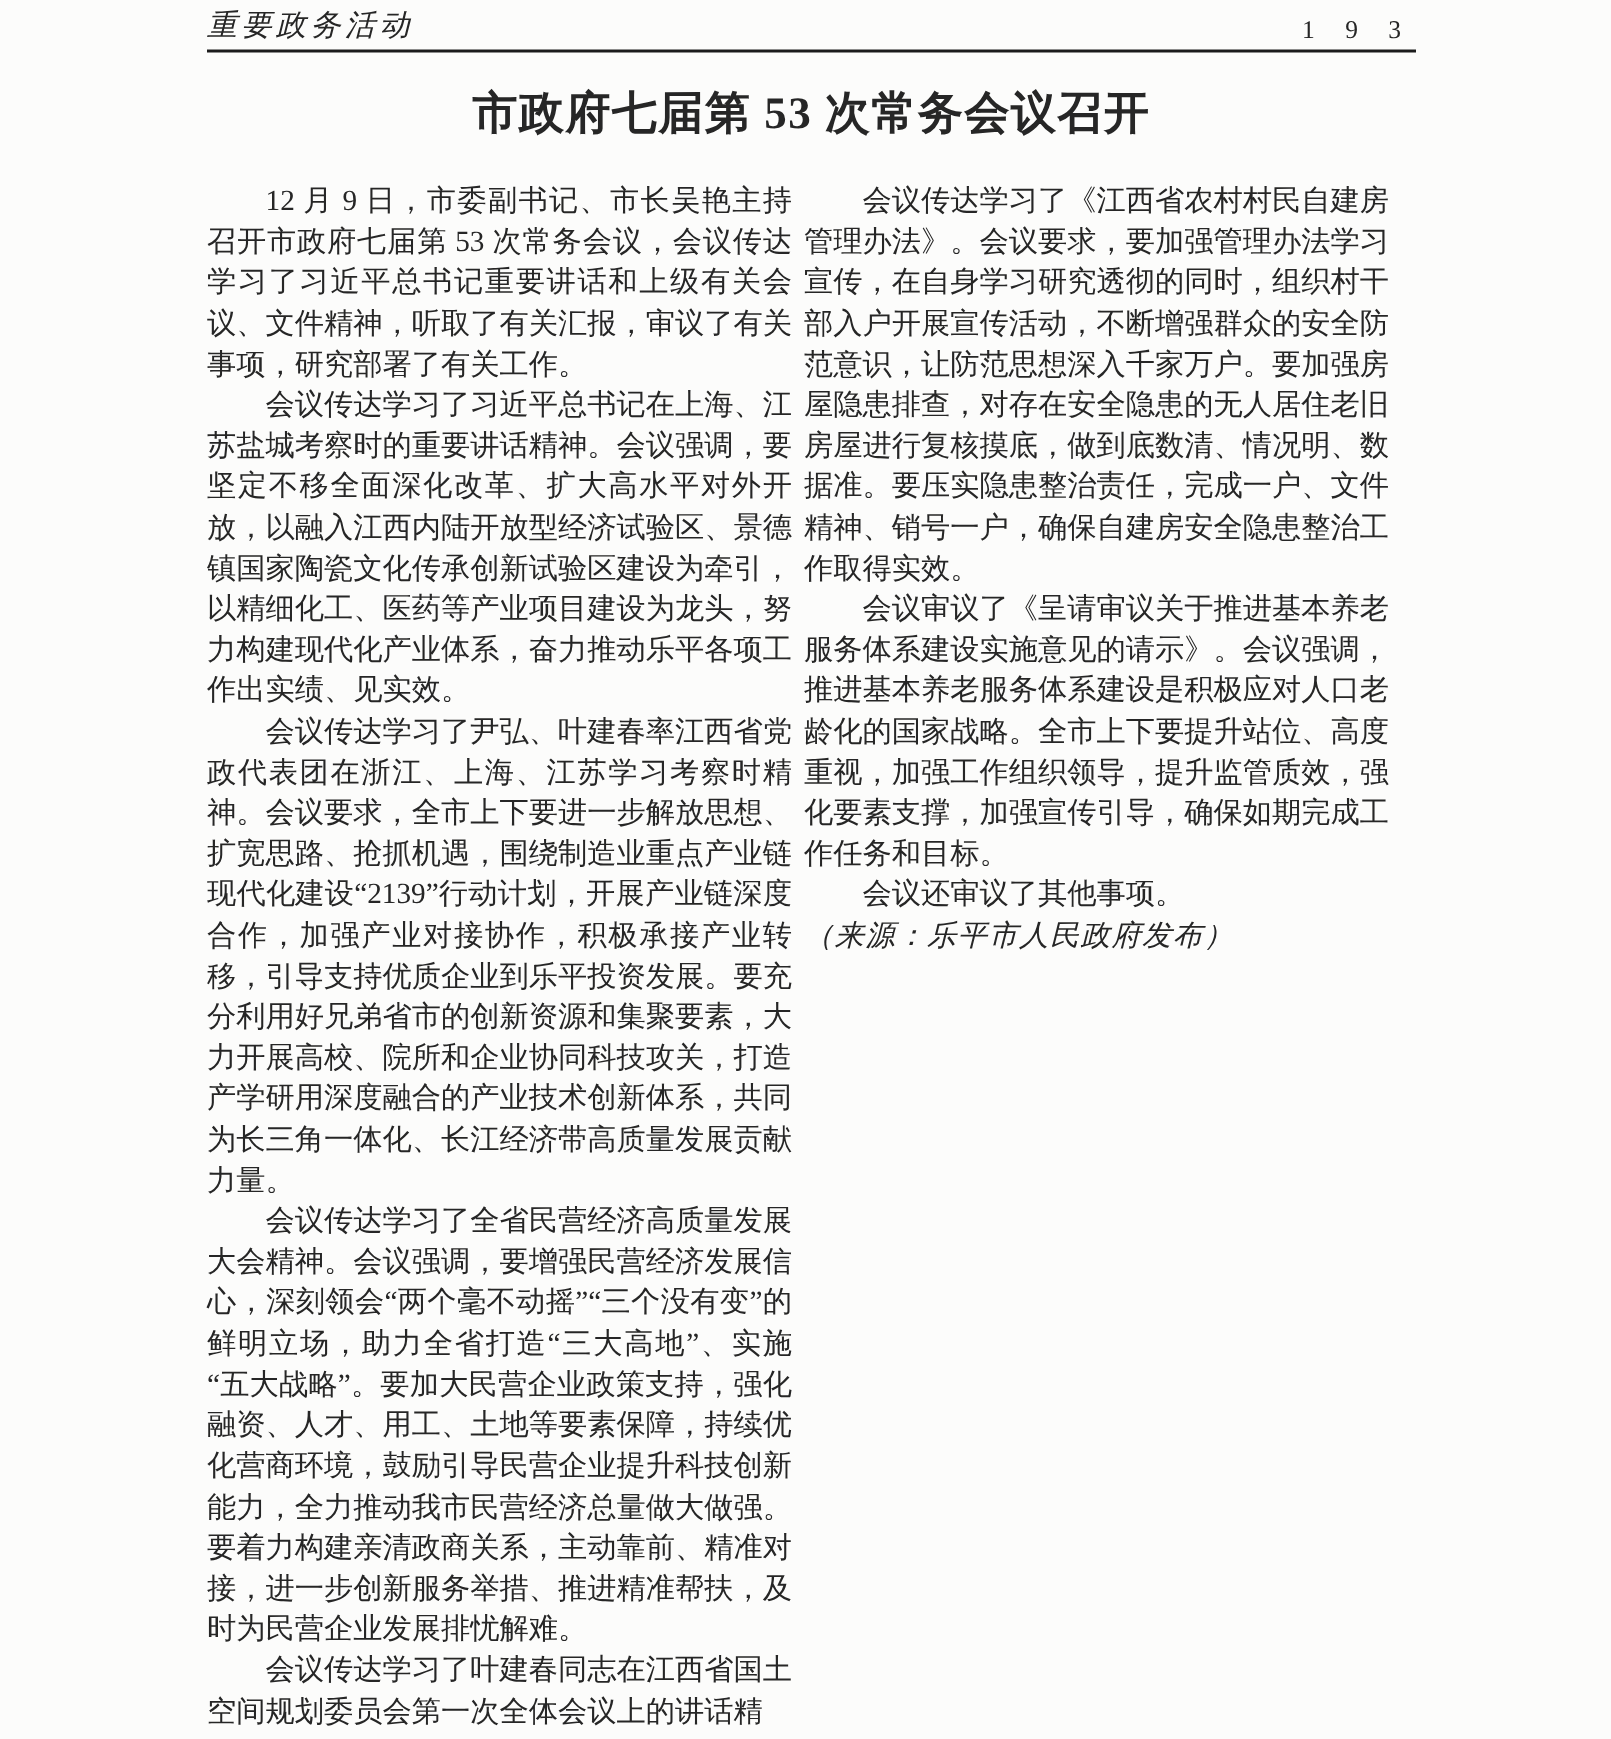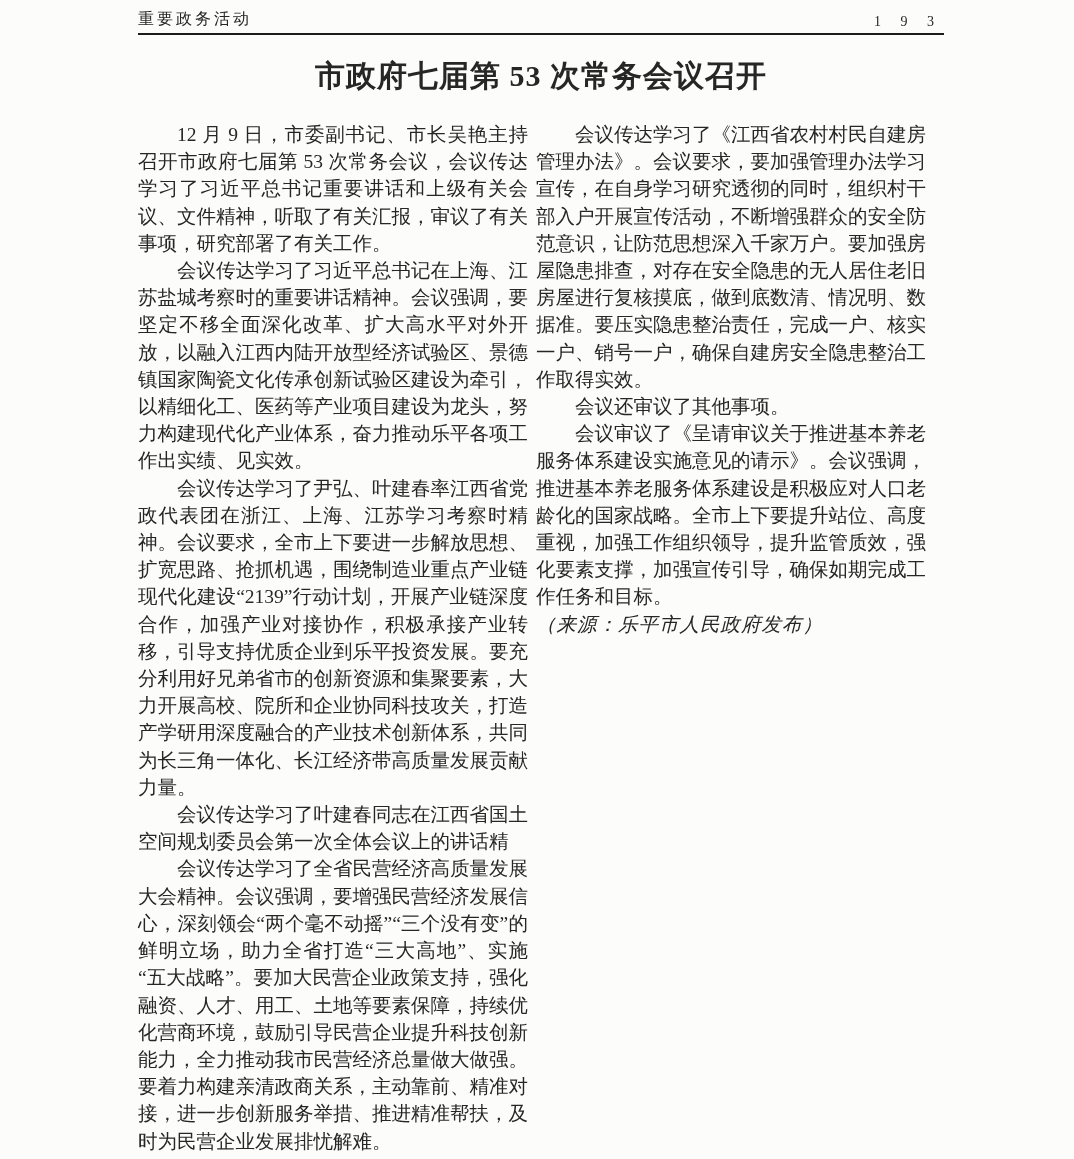--- a/index.html
+++ b/index.html
@@ -22,25 +22,26 @@
     margin-left: 138px;
     padding-top: 6px;
   }
   .header-row {
     display: flex;
     justify-content: space-between;
     align-items: flex-end;
     height: 24px;
   }
   .section-label {
-    font-size: 16px;
+    font-size: 20px;
     letter-spacing: 3px;
+    font-style: italic;
   }
   .page-number {
-    font-size: 14px;
+    font-size: 17px;
     letter-spacing: 8px;
     padding-right: 2px;
   }
   .header-rule {
     border: none;
     border-top: 2px solid var(--rule);
     margin: 3px 0 0 0;
   }
   h1.title {
     font-size: 30px;
@@ -86,24 +87,24 @@
   </div>
   <hr class="header-rule">
 
   <h1 class="title">市政府七届第 53 次常务会议召开</h1>
 
   <div class="columns">
     <div class="column">
         <p class="para indent">12 月 9 日，市委副书记、市长吴艳主持召开市政府七届第 53 次常务会议，会议传达学习了习近平总书记重要讲话和上级有关会议、文件精神，听取了有关汇报，审议了有关事项，研究部署了有关工作。</p>
         <p class="para indent">会议传达学习了习近平总书记在上海、江苏盐城考察时的重要讲话精神。会议强调，要坚定不移全面深化改革、扩大高水平对外开放，以融入江西内陆开放型经济试验区、景德镇国家陶瓷文化传承创新试验区建设为牵引，以精细化工、医药等产业项目建设为龙头，努力构建现代化产业体系，奋力推动乐平各项工作出实绩、见实效。</p>
         <p class="para indent">会议传达学习了尹弘、叶建春率江西省党政代表团在浙江、上海、江苏学习考察时精神。会议要求，全市上下要进一步解放思想、扩宽思路、抢抓机遇，围绕制造业重点产业链现代化建设“2139”行动计划，开展产业链深度合作，加强产业对接协作，积极承接产业转移，引导支持优质企业到乐平投资发展。要充分利用好兄弟省市的创新资源和集聚要素，大力开展高校、院所和企业协同科技攻关，打造产学研用深度融合的产业技术创新体系，共同为长三角一体化、长江经济带高质量发展贡献力量。</p>
+        <p class="para indent">会议传达学习了全省民营经济高质量发展大会精神。会议强调，要增强民营经济发展信心，深刻领会“两个毫不动摇”“三个没有变”的鲜明立场，助力全省打造“三大高地”、实施“五大战略”。要加大民营企业政策支持，强化融资、人才、用工、土地等要素保障，持续优化营商环境，鼓励引导民营企业提升科技创新能力，全力推动我市民营经济总量做大做强。要着力构建亲清政商关系，主动靠前、精准对接，进一步创新服务举措、推进精准帮扶，及时为民营企业发展排忧解难。</p>
         <p class="para indent">会议传达学习了叶建春同志在江西省国土空间规划委员会第一次全体会议上的讲话精</p>
-        <p class="para indent">会议传达学习了全省民营经济高质量发展大会精神。会议强调，要增强民营经济发展信心，深刻领会“两个毫不动摇”“三个没有变”的鲜明立场，助力全省打造“三大高地”、实施“五大战略”。要加大民营企业政策支持，强化融资、人才、用工、土地等要素保障，持续优化营商环境，鼓励引导民营企业提升科技创新能力，全力推动我市民营经济总量做大做强。要着力构建亲清政商关系，主动靠前、精准对接，进一步创新服务举措、推进精准帮扶，及时为民营企业发展排忧解难。</p>
       </div>
     <div class="column">
-        <p class="para indent">会议传达学习了《江西省农村村民自建房管理办法》。会议要求，要加强管理办法学习宣传，在自身学习研究透彻的同时，组织村干部入户开展宣传活动，不断增强群众的安全防范意识，让防范思想深入千家万户。要加强房屋隐患排查，对存在安全隐患的无人居住老旧房屋进行复核摸底，做到底数清、情况明、数据准。要压实隐患整治责任，完成一户、核实一户、销号一户，确保自建房安全隐患整治工作取得实效。</p>
+        <p class="para indent">会议传达学习了《江西省农村村民自建房管理办法》。会议要求，要加强管理办法学习宣传，在自身学习研究透彻的同时，组织村干部入户开展宣传活动，不断增强群众的安全防范意识，让防范思想深入千家万户。要加强房屋隐患排查，对存在安全隐患的无人居住老旧房屋进行复核摸底，做到底数清、情况明、数据准。要压实隐患整治责任，完成一户、文件精神、销号一户，确保自建房安全隐患整治工作取得实效。</p>
+        <p class="para indent">会议审议了《呈请审议关于推进基本养老服务体系建设实施意见的请示》。会议强调，推进基本养老服务体系建设是积极应对人口老龄化的国家战略。全市上下要提升站位、高度重视，加强工作组织领导，提升监管质效，强化要素支撑，加强宣传引导，确保如期完成工作任务和目标。</p>
         <p class="para indent">会议还审议了其他事项。</p>
-        <p class="para indent">会议审议了《呈请审议关于推进基本养老服务体系建设实施意见的请示》。会议强调，推进基本养老服务体系建设是积极应对人口老龄化的国家战略。全市上下要提升站位、高度重视，加强工作组织领导，提升监管质效，强化要素支撑，加强宣传引导，确保如期完成工作任务和目标。</p>
         <p class="para align-right source">（来源：乐平市人民政府发布）</p>
       </div>
   </div>
 
 </div>
 
 </body></html>

